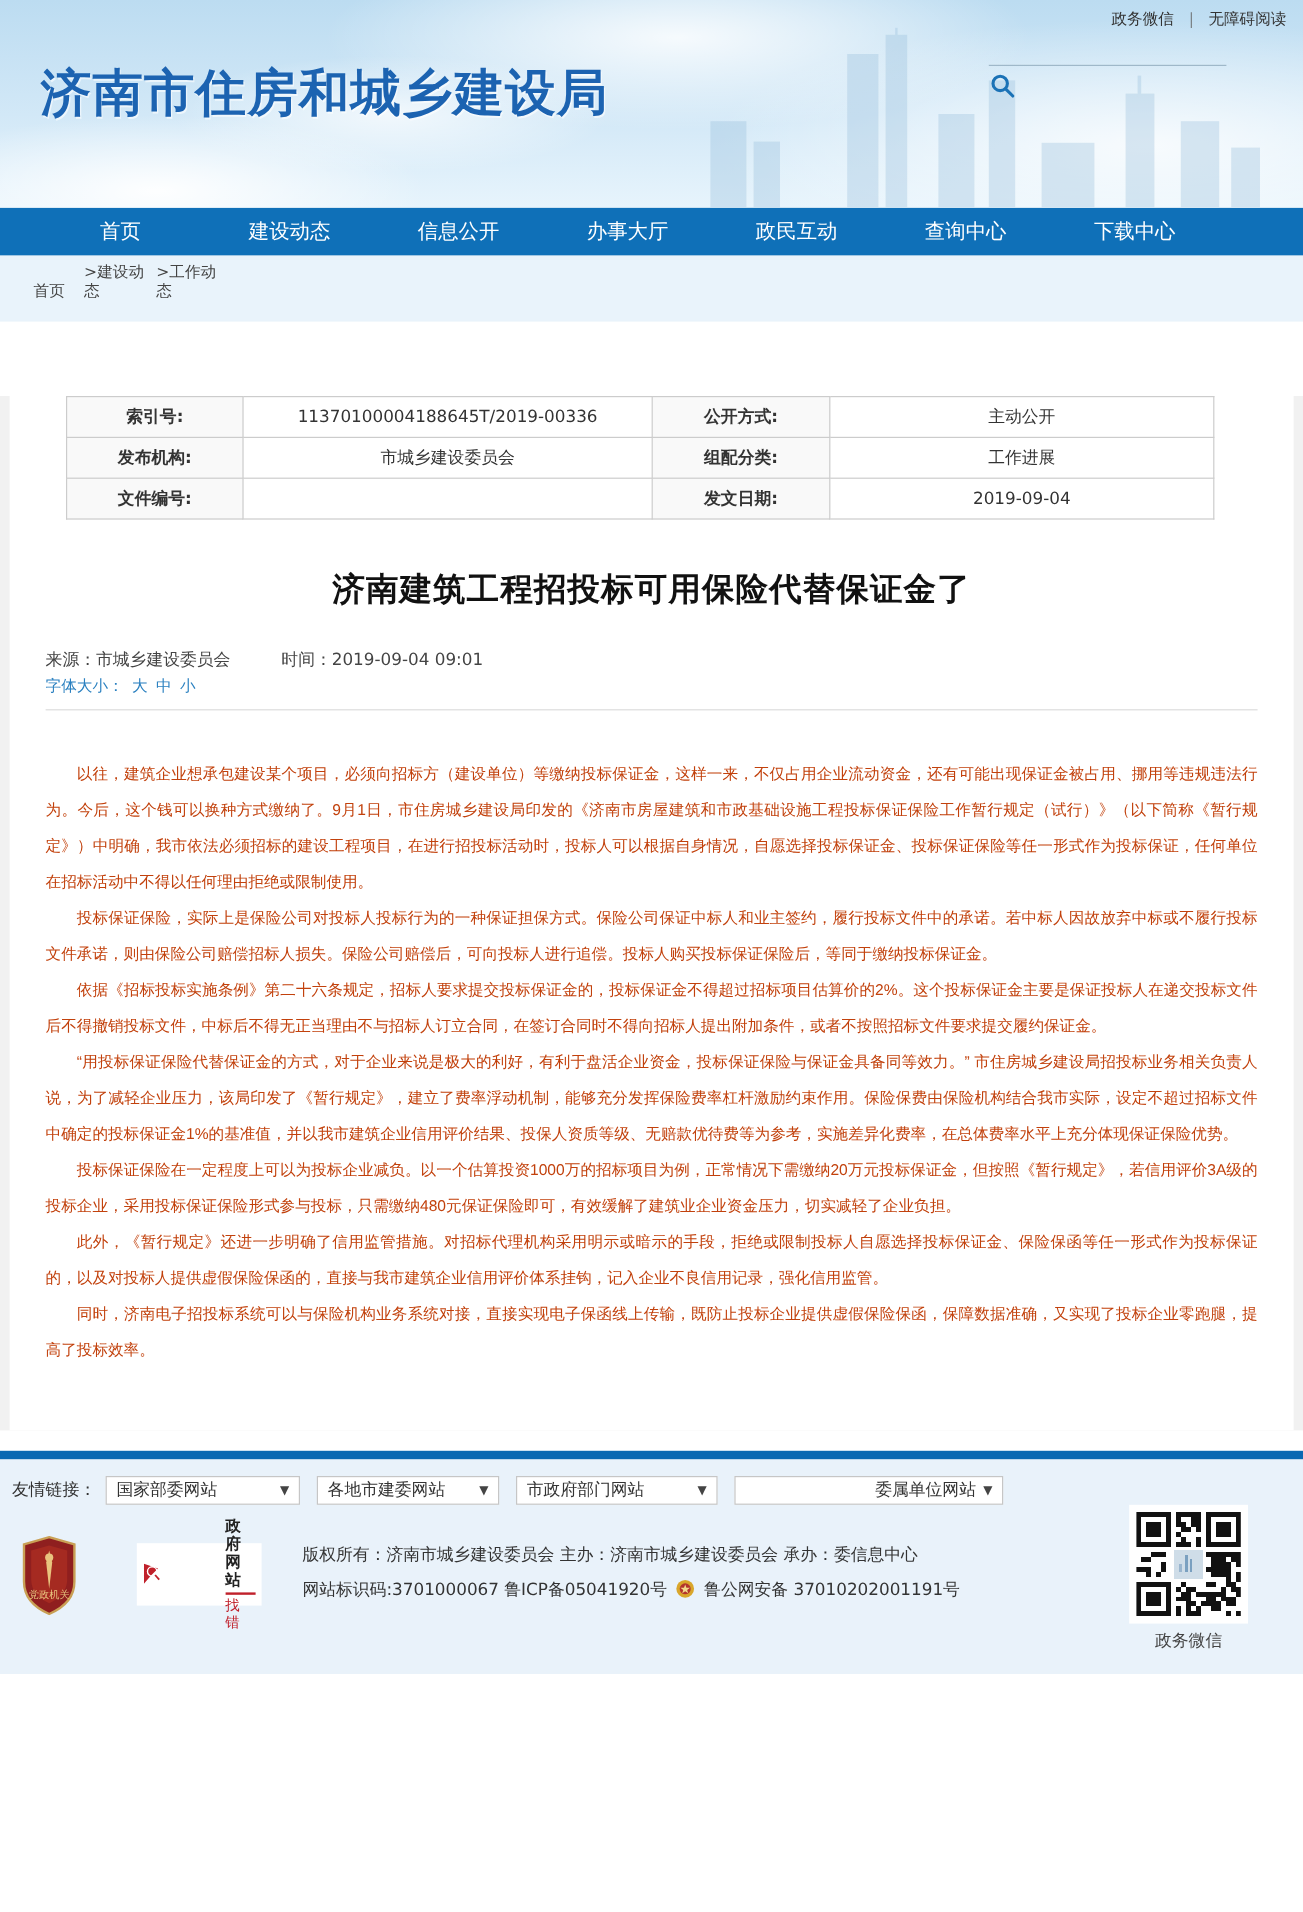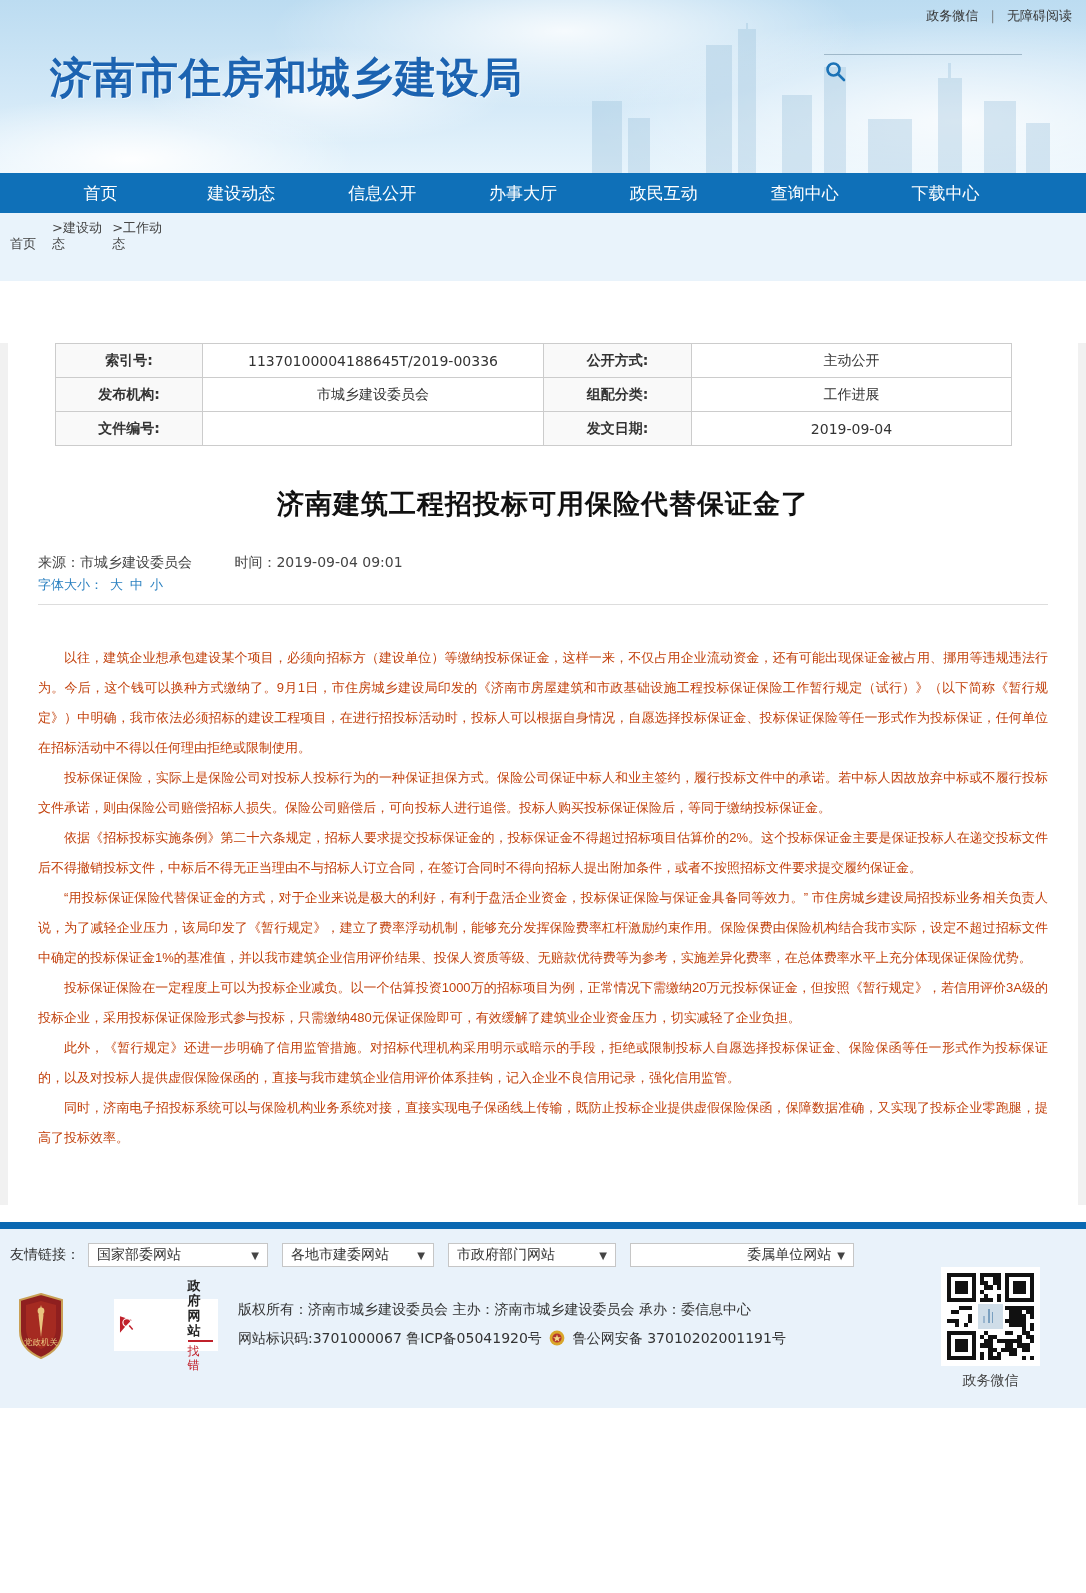--- a/index.html
+++ b/index.html
@@ -19,35 +19,35 @@
       radial-gradient(ellipse 320px 90px at 12% 92%, rgba(255,255,255,.95), rgba(255,255,255,0) 70%),
       radial-gradient(ellipse 420px 110px at 52% 18%, rgba(255,255,255,.85), rgba(255,255,255,0) 70%),
       radial-gradient(ellipse 520px 150px at 88% 70%, rgba(255,255,255,.8), rgba(255,255,255,0) 70%),
       radial-gradient(ellipse 260px 70px at 30% 55%, rgba(255,255,255,.7), rgba(255,255,255,0) 70%),
       linear-gradient(180deg,#bcdcf1 0%,#d2e8f7 55%,#e7f4fc 100%);
   }
   .top-links { position:absolute; top:7px; right:14px; font-size:13px; color:#333; z-index:3; }
   .top-links .tlink { cursor:pointer; }
   .top-links .tdiv { margin:0 8px; color:#666; }
   .site-title {
-    position:absolute; left:50px; top:50px; margin:0; z-index:2;
+    position:absolute; left:34px; top:50px; margin:0; z-index:2;
     font-family:"DejaVu Serif","Liberation Serif",serif;
     font-size:42px; font-weight:bold; color:#1c63b1; letter-spacing:1px;
     text-shadow:1px 1px 0 rgba(255,255,255,.6);
   }
   .search-line { position:absolute; top:54px; left:824px; width:198px; border-bottom:1px solid #9fb8c9; z-index:2; }
   .search-btn { position:absolute; top:60px; left:824px; width:24px; height:24px; cursor:pointer; z-index:3; background:none; border:none; padding:0; }
   .skyline { position:absolute; right:30px; bottom:0; z-index:1; }
 
   
   .main-nav { display:flex; height:40px; background:#0f70b8; padding:0 70px 0 30px; }
   .nav-item { flex:1; text-align:center; line-height:40px; color:#ffffff; font-size:17px; cursor:pointer; }
 
   
-  .crumb-bar { background:#e9f3fb; height:68px; padding:7px 0 0 10px; }
+  .crumb-bar { background:#e9f3fb; height:55px; padding:7px 0 0 28px; }
   .crumb { display:inline-block; vertical-align:bottom; font-size:13px; color:#444; line-height:16px; word-break:break-all; margin-right:5px; cursor:pointer; }
   .crumb-home { width:32px; }
   .crumb-mid  { width:50px; }
   .crumb-last { width:50px; }
 
   
   .content-wrap { background:#f1f1f1; padding:0 8px; }
   .content { background:#ffffff; padding:0 30px 52px; }
 
   table.info-table { border-collapse:collapse; margin:62px 0 0 17px; }
@@ -74,34 +74,34 @@
   
   .footer { position:relative; background:#e9f2fa; height:186px; }
   .footer-bar { height:7px; background:#0a68b2; margin-top:17px; }
   .links-row { display:flex; align-items:center; padding:14px 0 0 10px; }
   .links-label { font-size:14px; color:#333; margin-right:8px;font-family:Liberation Serif, serif; }
   .fake-select {
     height:24px; border:1px solid #c6c6c6; background:#fff; cursor:pointer;
     display:flex; align-items:center; justify-content:space-between;
     padding:0 8px; font-size:14px; color:#333; margin-right:14px;
   }
-  .sel-1 { width:180px; } .sel-2 { width:152px; } .sel-3 { width:168px; } .sel-4 { width:224px;justify-content:flex-end; }
+  .sel-1 { width:162px; } .sel-2 { width:152px; } .sel-3 { width:168px; } .sel-4 { width:224px;justify-content:flex-end; }
   .sel-arrow { font-size:10px; color:#444; margin-left:6px; }
 
   .bottom-row { display:flex; align-items:flex-start; margin:26px 0 0 18px; }
   .shield-badge { width:46px; height:66px; cursor:pointer; }
   .gov-logo {
     width:104px; height:52px; background:#fff; margin:6px 0 0 50px; cursor:pointer;
     display:flex; align-items:center; padding:3px 5px;gap:48px;
   }
   .gov-logo-texts { margin-left:4px; }
   .gov-logo-l1 { font-size:13px; font-weight:bold; color:#222; line-height:15px; }
   .gov-logo-rule { border-top:2px solid #c0212b; margin:2px 0; }
   .gov-logo-l2 { font-size:12px; color:#c0212b; letter-spacing:6px; line-height:14px; }
-  .copyright { margin-left:20px; font-size:14px; color:#333; line-height:29px; margin-top:2px; }
+  .copyright { margin-left:34px; font-size:14px; color:#333; line-height:29px; margin-top:2px; }
   .copyright .badge-icon { display:inline-block; vertical-align:-3px; margin:0 3px; }
   .security-link { cursor:pointer; }
 
   .qr-box { position:absolute; top:45px; right:46px; width:99px; height:99px; background:#fff; padding:6px; }
   .qr-box svg { display:block; width:87px; height:87px; }
   .qr-label { position:absolute; top:150px; right:46px; width:99px; text-align:center; font-size:14px; color:#444; }
 </style>
 </head>
 <body>
 

